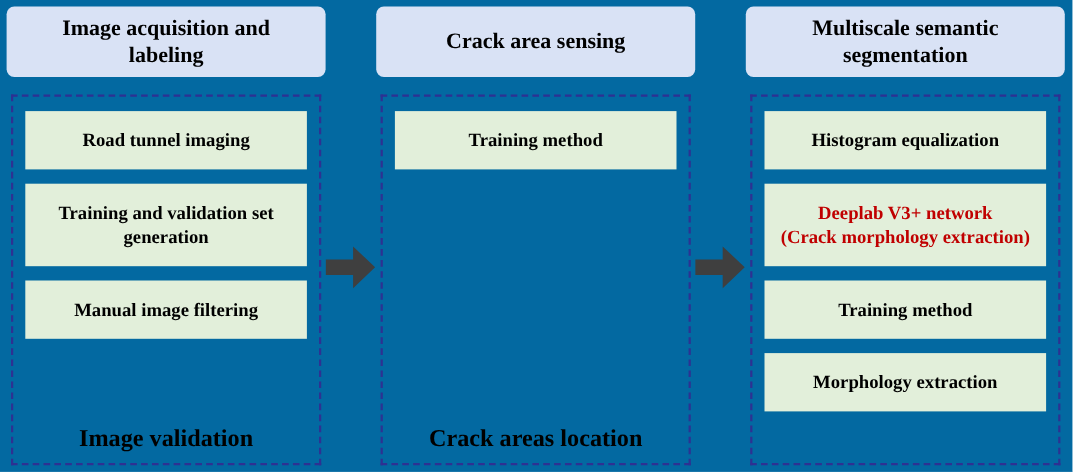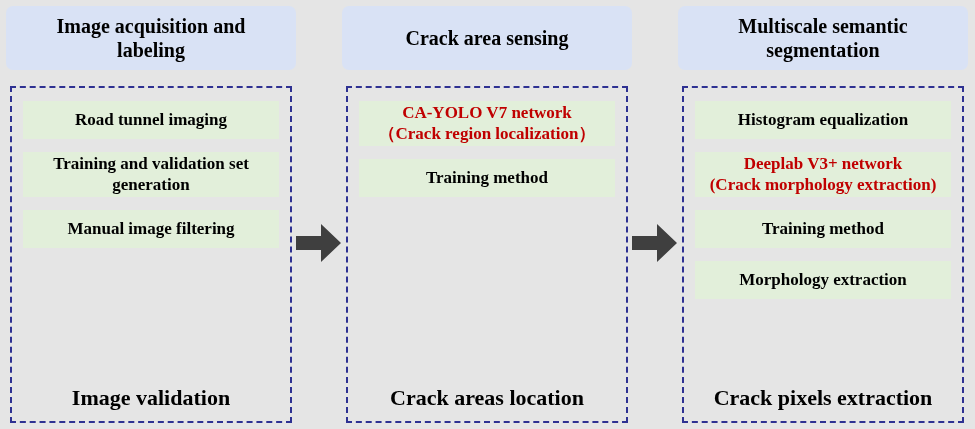--- a/index.html
+++ b/index.html
@@ -5,21 +5,21 @@
   html, body {
     margin: 0;
     padding: 0;
     background: #ffffff;
     font-family: "Liberation Serif", serif;
   }
   .canvas {
     position: relative;
     width: 975px;
     height: 429px;
-    background: #e5e5e5;
+    background: #0369a1;
     box-sizing: border-box;
     padding: 6px;
     display: flex;
     flex-direction: row;
     align-items: stretch;
   }
   .col {
     flex: 0 0 290px;
     display: flex;
     flex-direction: column;
@@ -55,21 +55,21 @@
     min-height: 38px;
     display: flex;
     align-items: center;
     justify-content: center;
     text-align: center;
     font-weight: bold;
     font-size: 17px;
     line-height: 1.25;
     color: #000000;
     white-space: pre-line;
-    padding: 1px 4px;
+    padding: 16px 4px;
     box-sizing: border-box;
     flex: 0 0 auto;
   }
   .step.red {
     color: #c00000;
   }
   .caption {
     margin-top: auto;
     text-align: center;
     font-weight: bold;
@@ -107,39 +107,36 @@
 
   <div class="arrow-wrap">
     <svg width="46" height="40" viewBox="0 0 46 40">
       <polygon points="0,13 25,13 25,1 45,20 25,39 25,27 0,27" fill="#3f3f3f"></polygon>
     </svg>
   </div>
 
   <div class="col">
     <div class="col-header">Crack area sensing</div>
     <div class="col-body">
-      <div class="step red">CA-YOLO V7 network
-（Crack region localization）</div>
       <div class="step">Training method</div>
       <div class="caption">Crack areas location</div>
     </div>
   </div>
 
   <div class="arrow-wrap">
     <svg width="46" height="40" viewBox="0 0 46 40">
       <polygon points="0,13 25,13 25,1 45,20 25,39 25,27 0,27" fill="#3f3f3f"></polygon>
     </svg>
   </div>
 
   <div class="col">
     <div class="col-header">Multiscale semantic
 segmentation</div>
     <div class="col-body">
       <div class="step">Histogram equalization</div>
       <div class="step red">Deeplab V3+ network
 (Crack morphology extraction)</div>
       <div class="step">Training method</div>
       <div class="step">Morphology extraction</div>
-      <div class="caption">Crack pixels extraction</div>
     </div>
   </div>
 
 </div>
 
 </body></html>

